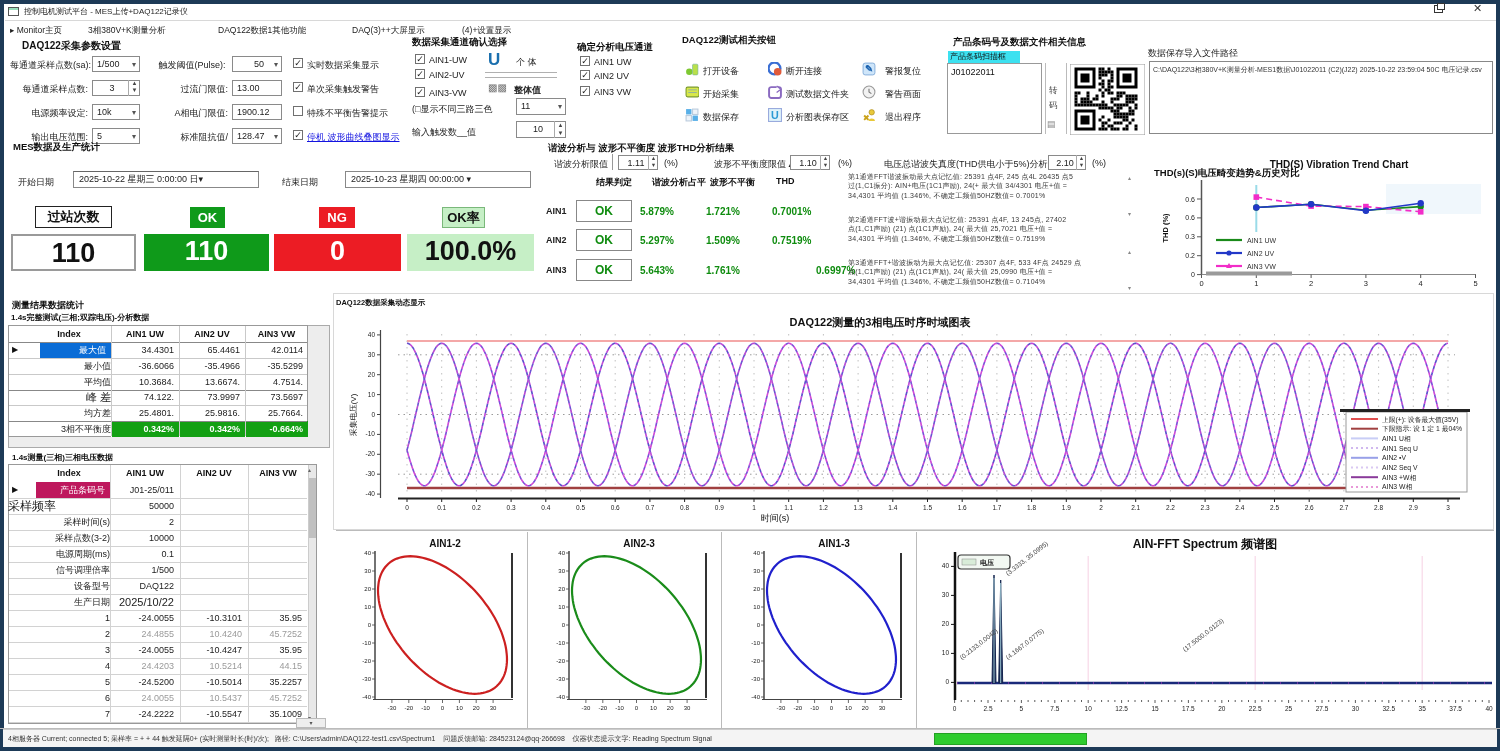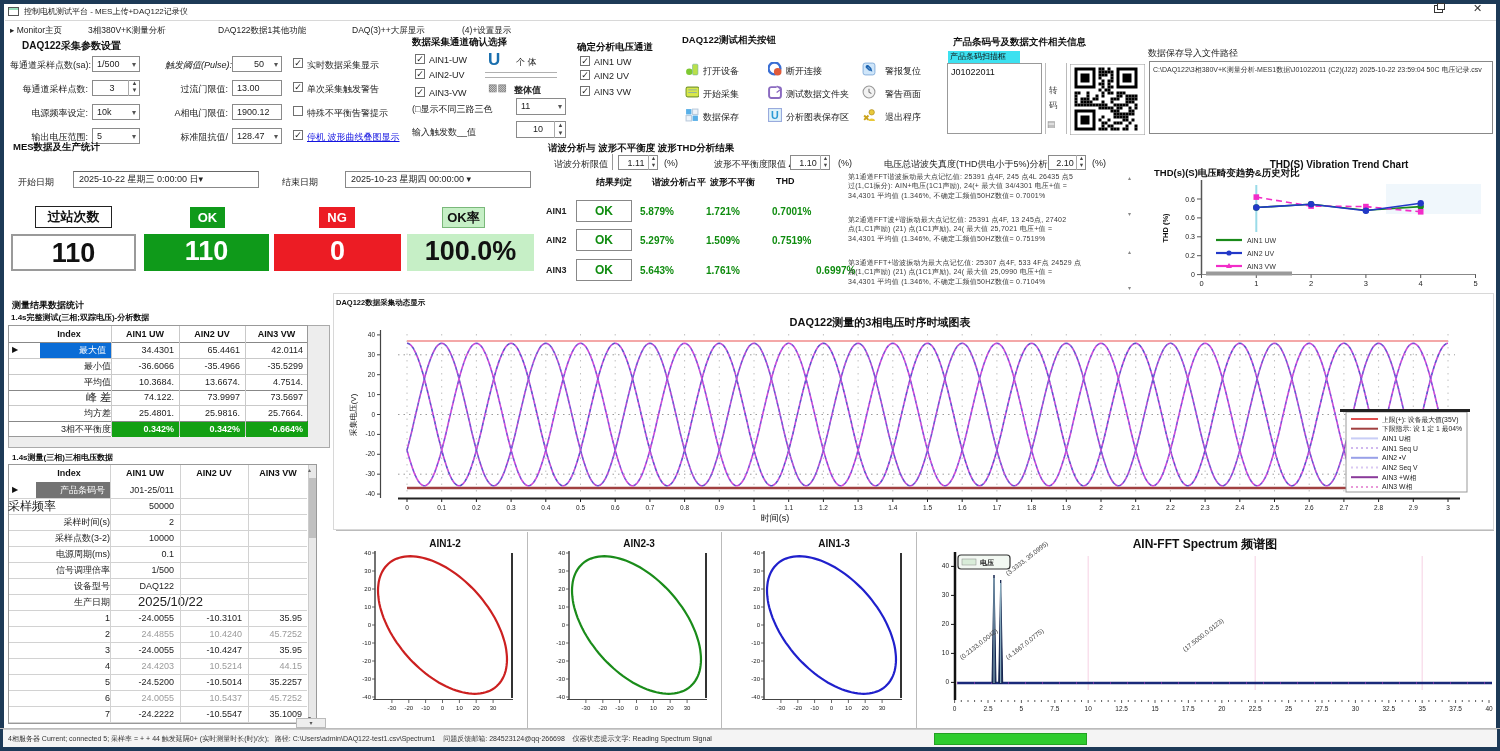--- a/index.html
+++ b/index.html
@@ -25,21 +25,21 @@
 <div class="ab" style="left:1473px;top:2px;font-size:11px;color:#333;">✕</div>
 <div class="ab" style="left:5px;top:20px;width:1491px;height:1px;background:#d8d8d8;"></div>
 <div class="ab" style="left:10px;top:25px;font-size:8.5px;color:#222;">▸ Monitor主页</div>
 <div class="ab" style="left:88px;top:25px;font-size:8.5px;color:#222;">3相380V+K测量分析</div>
 <div class="ab" style="left:218px;top:25px;font-size:8.5px;color:#222;">DAQ122数据1其他功能</div>
 <div class="ab" style="left:352px;top:25px;font-size:8.5px;color:#222;">DAQ(3)++大屏显示</div>
 <div class="ab" style="left:462px;top:25px;font-size:8.5px;color:#222;">(4)+设置显示</div>
 <div class="ab b" style="left:22px;top:39px;font-size:10px;">DAQ122采集参数设置</div>
 <div class="lab" style="left:10px;top:59px;width:78px;text-align:right;">每通道采样点数(sa):</div>
 <div class="combo" style="left:92px;top:56px;width:48px;height:16px;">1/500<span class="chev">▾</span></div>
-<div class="lab" style="left:165px;top:59px;width:80px;text-align:left;font-style:italic;">触发阈值(Pulse):</div>
+<div class="lab" style="left:152px;top:59px;width:80px;text-align:center;">触发阈值(Pulse):</div>
 <div class="combo" style="left:232px;top:56px;width:50px;height:16px;padding-left:21px;">50<span class="chev">▾</span></div>
 <div class="cb" style="left:293px;top:58px;">✓</div>
 <div class="lab" style="left:307px;top:59px;">实时数据采集显示</div>
 <div class="lab" style="left:10px;top:83px;width:78px;text-align:right;">每通道采样点数:</div>
 <div class="combo" style="left:92px;top:80px;width:48px;height:16px;text-align:center;padding-right:12px;">3</div>
 <div class="ab" style="left:128px;top:80px;width:12px;height:16px;border-left:1px solid #aaa;font-size:6px;line-height:7px;text-align:center;color:#444;">▲<br>▼</div>
 <div class="lab" style="left:148px;top:83px;width:80px;text-align:right;">过流门限值:</div>
 <div class="combo" style="left:232px;top:80px;width:50px;height:16px;">13.00</div>
 <div class="cb" style="left:293px;top:82px;">✓</div>
 <div class="lab" style="left:307px;top:83px;">单次采集触发警告</div>
@@ -442,21 +442,21 @@
 <div class="ab b" style="left:12px;top:452px;font-size:8px;">1.4s测量(三相)三相电压数据</div>
 <div class="ab" style="left:8px;top:464px;width:309px;height:260px;background:#fff;border:1px solid #999;"></div>
 <div class="ab" style="left:308px;top:465px;width:8px;height:258px;background:#e8e8e8;border-left:1px solid #ccc;"></div>
 <div class="ab" style="left:308px;top:466px;font-size:6px;color:#666;">▴</div>
 <div class="ab" style="left:308px;top:714px;font-size:6px;color:#666;">▾</div>
 <div class="ab" style="left:308.5px;top:478px;width:7px;height:60px;background:#c0c0c0;"></div>
 <div class="ab b" style="left:30px;top:468px;width:78px;font-size:9px;text-align:center;">Index</div>
 <div class="ab b" style="left:110px;top:468px;width:70px;font-size:9px;text-align:center;">AIN1 UW</div>
 <div class="ab b" style="left:180px;top:468px;width:68px;font-size:9px;text-align:center;">AIN2 UV</div>
 <div class="ab b" style="left:248px;top:468px;width:60px;font-size:9px;text-align:center;">AIN3 VW</div>
-<div class="ab" style="left:36px;top:482px;width:74px;height:16px;background:#737373;color:#fff;font-size:9px;text-align:right;line-height:16px;padding-right:5px;">产品条码号</div>
+<div class="ab" style="left:36px;top:482px;width:74px;height:16px;background:#be185d;color:#fff;font-size:9px;text-align:right;line-height:16px;padding-right:5px;">产品条码号</div>
 <div class="ab" style="left:12px;top:485px;font-size:8px;color:#111;">▶</div>
 <div class="ab" style="left:110px;top:482px;width:64px;height:16px;font-size:9px;text-align:right;line-height:16px;color:#222;">J01-25/011</div>
 <div class="ab" style="left:9px;top:498px;width:298px;height:1px;background:#d2d2d2;"></div>
 <div class="ab" style="left:8px;top:498px;width:102px;height:16px;font-size:12px;text-align:left;line-height:16px;color:#222;">采样频率</div>
 <div class="ab" style="left:110px;top:498px;width:64px;height:16px;font-size:9px;text-align:right;line-height:16px;color:#222;">50000</div>
 <div class="ab" style="left:9px;top:514px;width:298px;height:1px;background:#d2d2d2;"></div>
 <div class="ab" style="left:8px;top:514px;width:102px;height:16px;font-size:9px;text-align:right;line-height:16px;color:#222;">采样时间(s)</div>
 <div class="ab" style="left:110px;top:514px;width:64px;height:16px;font-size:9px;text-align:right;line-height:16px;color:#222;">2</div>
 <div class="ab" style="left:9px;top:530px;width:298px;height:1px;background:#d2d2d2;"></div>
 <div class="ab" style="left:8px;top:530px;width:102px;height:16px;font-size:9px;text-align:right;line-height:16px;color:#222;">采样点数(3-2)</div>
@@ -465,21 +465,21 @@
 <div class="ab" style="left:8px;top:546px;width:102px;height:16px;font-size:9px;text-align:right;line-height:16px;color:#222;">电源周期(ms)</div>
 <div class="ab" style="left:110px;top:546px;width:64px;height:16px;font-size:9px;text-align:right;line-height:16px;color:#222;">0.1</div>
 <div class="ab" style="left:9px;top:562px;width:298px;height:1px;background:#d2d2d2;"></div>
 <div class="ab" style="left:8px;top:562px;width:102px;height:16px;font-size:9px;text-align:right;line-height:16px;color:#222;">信号调理倍率</div>
 <div class="ab" style="left:110px;top:562px;width:64px;height:16px;font-size:9px;text-align:right;line-height:16px;color:#222;">1/500</div>
 <div class="ab" style="left:9px;top:578px;width:298px;height:1px;background:#d2d2d2;"></div>
 <div class="ab" style="left:8px;top:578px;width:102px;height:16px;font-size:9px;text-align:right;line-height:16px;color:#222;">设备型号</div>
 <div class="ab" style="left:110px;top:578px;width:64px;height:16px;font-size:9px;text-align:right;line-height:16px;color:#222;">DAQ122</div>
 <div class="ab" style="left:9px;top:594px;width:298px;height:1px;background:#d2d2d2;"></div>
 <div class="ab" style="left:8px;top:594px;width:102px;height:16px;font-size:9px;text-align:right;line-height:16px;color:#222;">生产日期</div>
-<div class="ab" style="left:110px;top:594px;width:64px;height:16px;font-size:13px;text-align:right;line-height:16px;color:#222;margin-left:28px;">2025/10/22</div>
+<div class="ab" style="left:110px;top:594px;width:64px;height:16px;font-size:11px;text-align:right;line-height:16px;color:#222;">2025/10/22</div>
 <div class="ab" style="left:9px;top:610px;width:298px;height:1px;background:#d2d2d2;"></div>
 <div class="ab" style="left:8px;top:610px;width:102px;height:16px;font-size:9px;text-align:right;line-height:16px;color:#222;">1</div>
 <div class="ab" style="left:110px;top:610px;width:64px;height:16px;font-size:9px;text-align:right;line-height:16px;color:#222;">-24.0055</div>
 <div class="ab" style="left:180px;top:610px;width:62px;height:16px;font-size:9px;text-align:right;line-height:16px;color:#222;">-10.3101</div>
 <div class="ab" style="left:248px;top:610px;width:54px;height:16px;font-size:9px;text-align:right;line-height:16px;color:#222;">35.95</div>
 <div class="ab" style="left:9px;top:626px;width:298px;height:1px;background:#d2d2d2;"></div>
 <div class="ab" style="left:8px;top:626px;width:102px;height:16px;font-size:9px;text-align:right;line-height:16px;color:#222;">2</div>
 <div class="ab" style="left:110px;top:626px;width:64px;height:16px;font-size:9px;text-align:right;line-height:16px;color:#9a9a9a;">24.4855</div>
 <div class="ab" style="left:180px;top:626px;width:62px;height:16px;font-size:9px;text-align:right;line-height:16px;color:#9a9a9a;">10.4240</div>
 <div class="ab" style="left:248px;top:626px;width:54px;height:16px;font-size:9px;text-align:right;line-height:16px;color:#9a9a9a;">45.7252</div>

